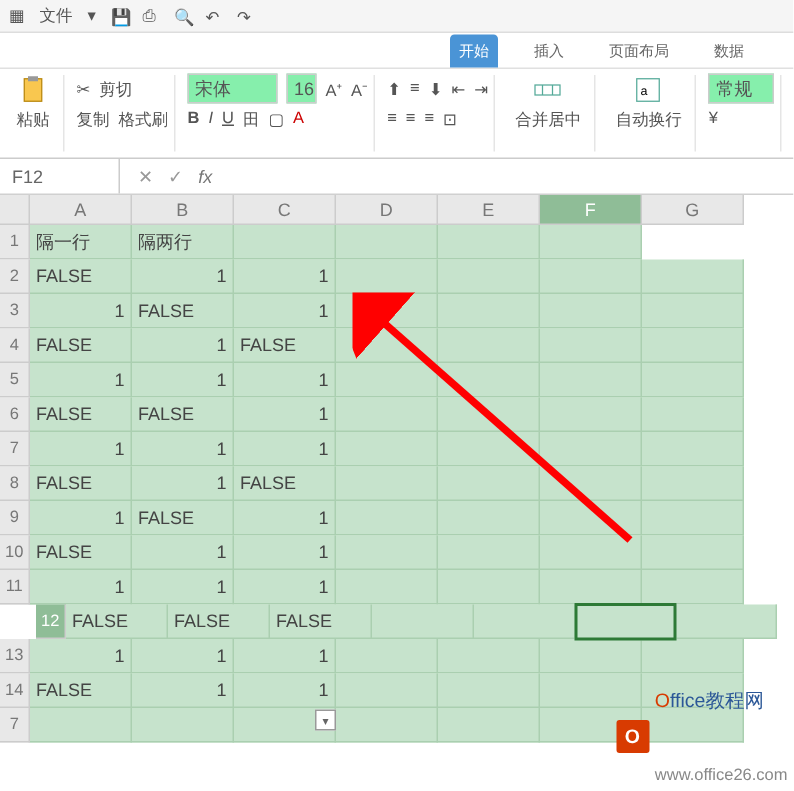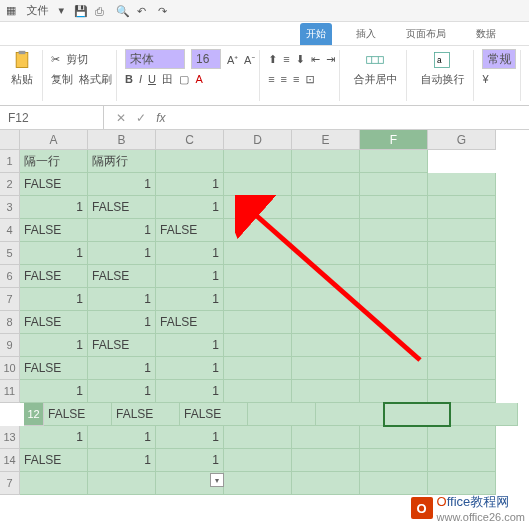--- a/index.html
+++ b/index.html
@@ -9,28 +9,28 @@
 .titlebar .qat { display: flex; gap: 9px; }
 .titlebar .qat svg, .titlebar .qat span { width: 12px; height: 12px; }
 
 .tabs { height: 24px; background: #fff; display: flex; align-items: center; gap: 18px; padding-left: 300px; font-size: 10px; color: #666; border-bottom: 1px solid #e0e0e0; }
 .tab { padding: 4px 6px; cursor: pointer; }
 .tab.active { background: #4a94d6; color: #fff; border-radius: 3px 3px 0 0; }
 
 .ribbon { height: 60px; background: #fff; display: flex; border-bottom: 1px solid #ccc; gap: 4px; padding: 4px 2px; }
 .rgroup { display: flex; flex-direction: column; padding: 0 4px; border-right: 1px solid #e5e5e5; gap: 2px; font-size: 11px; color: #555; }
 .rrow { display: flex; align-items: center; gap: 6px; height: 18px; }
-.fontbox { border: 1px solid #ccc; height: 20px; padding: 0 4px; font-size: 12px; display: flex; align-items: center; background: #c4b5fd; }
+.fontbox { border: 1px solid #ccc; height: 20px; padding: 0 4px; font-size: 12px; display: flex; align-items: center; background: #86efac; }
 .fontname { width: 60px; }
-.fontsize { width: 30px; }
+.fontsize { width: 20px; }
 .bigbtn { display: flex; flex-direction: column; align-items: center; font-size: 11px; gap: 2px; padding: 0 5px; }
 .bigbtn svg { width: 20px; height: 20px; }
 
 .namebox-row { height: 24px; background: #fff; display: flex; align-items: center; border-bottom: 1px solid #d0d0d0; }
-.namebox { width: 104px; border-right: 1px solid #ccc; padding: 0 8px; font-size: 12px; color: #666; height: 100%; display: flex; align-items: center; }
+.namebox { width: 80px; border-right: 1px solid #ccc; padding: 0 8px; font-size: 12px; color: #666; height: 100%; display: flex; align-items: center; }
 .fx-controls { display: flex; align-items: center; gap: 10px; padding: 0 12px; font-size: 12px; color: #999; }
 .fxlabel { font-style: italic; color: #777; }
 
 .sheet { position: relative; background: #fff; }
 .colheads { display: flex; height: 20px; }
 .corner { width: 20px; background: #e8e8e8; border-right: 1px solid #ccc; border-bottom: 1px solid #ccc; }
 .colhead { background: #e8e8e8; border-right: 1px solid #ccc; border-bottom: 1px solid #ccc; text-align: center; font-size: 12px; color: #777; display:flex;align-items:center;justify-content:center; }
 .row { display: flex; height: 23px; }
 .rowhead { width: 20px; background: #e8e8e8; border-right: 1px solid #ccc; border-bottom: 1px solid #ccc; text-align: center; font-size: 11px; color: #777; display:flex;align-items:center;justify-content:center; }
 .cell { background: #c6e3cc; border-right: 1px solid #aacfb0; border-bottom: 1px solid #aacfb0; font-size: 12px; color: #444; padding: 0 4px; display: flex; align-items: center; overflow: hidden; }
@@ -39,21 +39,21 @@
 .colA { width: 68px; } .colB { width: 68px; } .colC { width: 68px; } .colD { width: 68px; } .colE { width: 68px; } .colF { width: 68px; } .colG { width: 68px; }
 .activecell { border: 2px solid #2d7a36; background: #c6e3cc; margin: -1px; position: relative; z-index: 2; }
 .colhead.colF { background: #8fbd97; color:#fff; }
 .rowhead.r12 { background: #8fbd97; color:#fff;margin-left:24px; }
 
 .arrow { position: absolute; top: 195px; left: 235px; pointer-events: none; z-index: 5; }
 
 .watermark { position: absolute; bottom: 4px; right: 4px; display: flex; align-items: center; gap: 4px; font-size: 13px; z-index:10;}
 .watermark .brand { font-weight: normal; color: #2b5797; }
 .watermark .brand .o { color: #d83b01; }
-.watermark .url { font-size: 11px; color: #888; }
+.watermark .url { font-size: 11px; color: #888; margin-top: 35px; }
 .wmicon { width: 22px; height: 22px; background: #d83b01; display:flex;align-items:center;justify-content:center;color:#fff;font-weight:bold;font-size:13px;border-radius:2px; }
 
 .filterbtn { position:absolute; width:14px;height:14px;background:#fff;border:1px solid #999; display:flex;align-items:center;justify-content:center;font-size:8px;color:#666; }
 </style>
 </head>
 <body>
 
 <div class="titlebar">
   <span>▦</span>
   <span>文件</span>
@@ -139,21 +139,21 @@
     <div class="bigbtn">
       <svg viewBox="0 0 24 24">
           <rect x="3" y="3" width="18" height="18" fill="none" stroke="#5a9"></rect>
           <text x="6" y="16" font-size="10">a</text>
         </svg>
       <span>自动换行</span>
     </div>
   </div>
   <div class="rgroup">
     <div class="rrow">
-        <div class="fontbox" style="width:34px">常规</div>
+        <div class="fontbox" style="width:44px">常规</div>
       </div>
     <div class="rrow">
         <span>¥</span>
       </div>
   </div>
 </div>
 
 <div class="namebox-row">
   <div class="namebox">F12</div>
   <div class="fx-controls">

